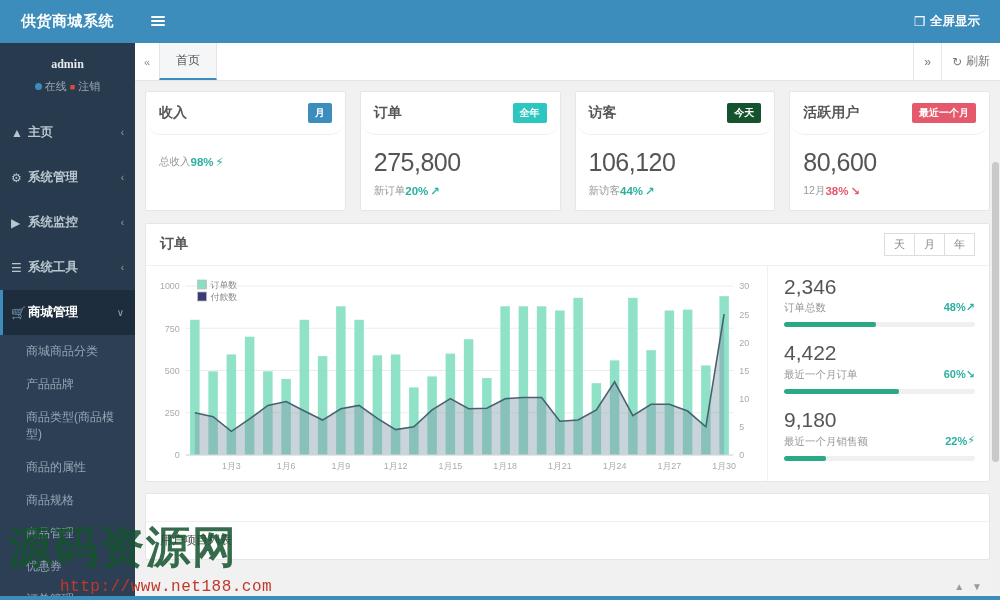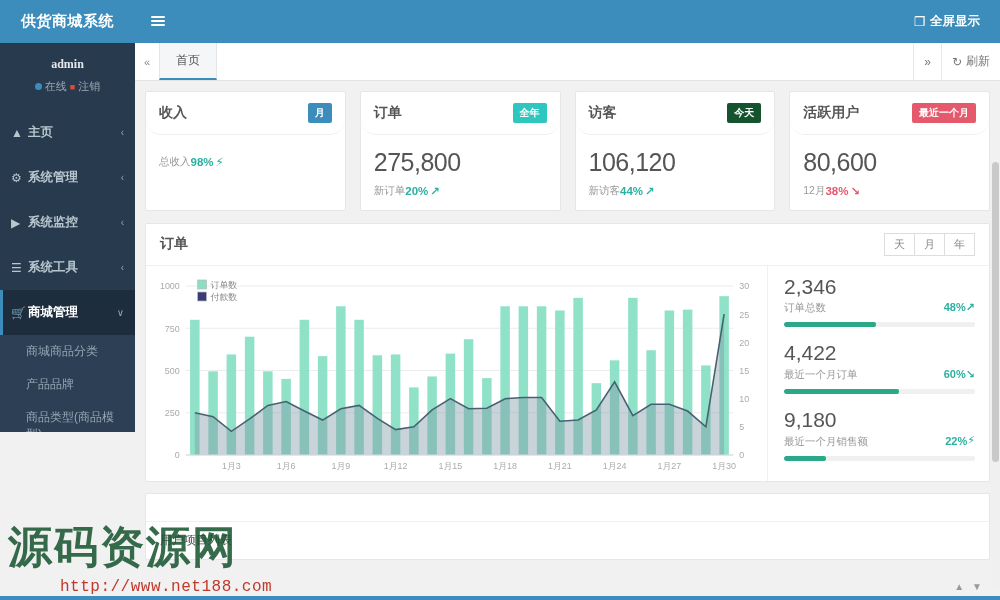--- a/index.html
+++ b/index.html
@@ -5,21 +5,21 @@
   * { box-sizing: border-box; margin: 0; padding: 0; }
   html, body {
     width: 1000px; height: 600px; overflow: hidden;
     font-family: "Liberation Sans", "DejaVu Sans", sans-serif;
     background: #f1f1f1; font-size: 13px; color: #444;
   }
   .app { position: relative; width: 1000px; height: 600px; display: flex; }
 
   
   .sidebar {
-    width: 135px; height: 432px; background: #283a4d;
+    width: 135px; height: 600px; background: #283a4d;
     flex: 0 0 135px; position: relative; overflow: hidden;
   }
   .brand {
     height: 43px; background: #3c8dbc; color: #fff;
     display: flex; align-items: center; justify-content: center;
     font-size: 15px; font-weight: bold; letter-spacing: .5px;
   }
   .user-block { padding: 14px 0 16px; text-align: center; }
   .user-name { color: #e6eaed; font-size: 12px; font-weight: bold; margin-bottom: 7px; font-family: Liberation Serif, serif; }
   .user-status { font-size: 11px; color: #9aa7b3; display: flex; gap: 3px; justify-content: center; align-items: flex-end; }

